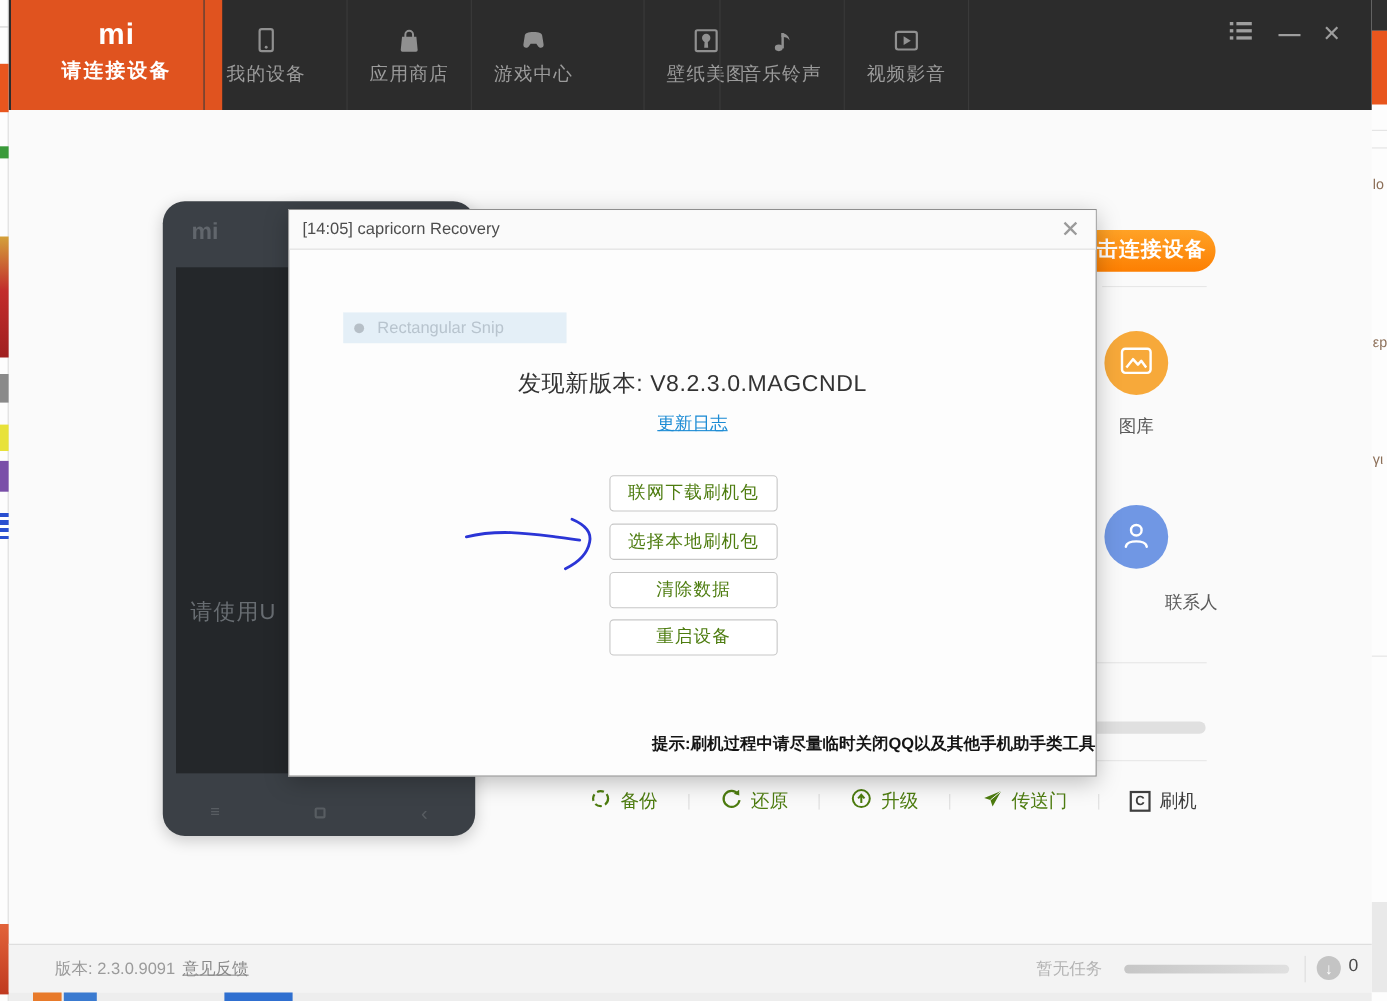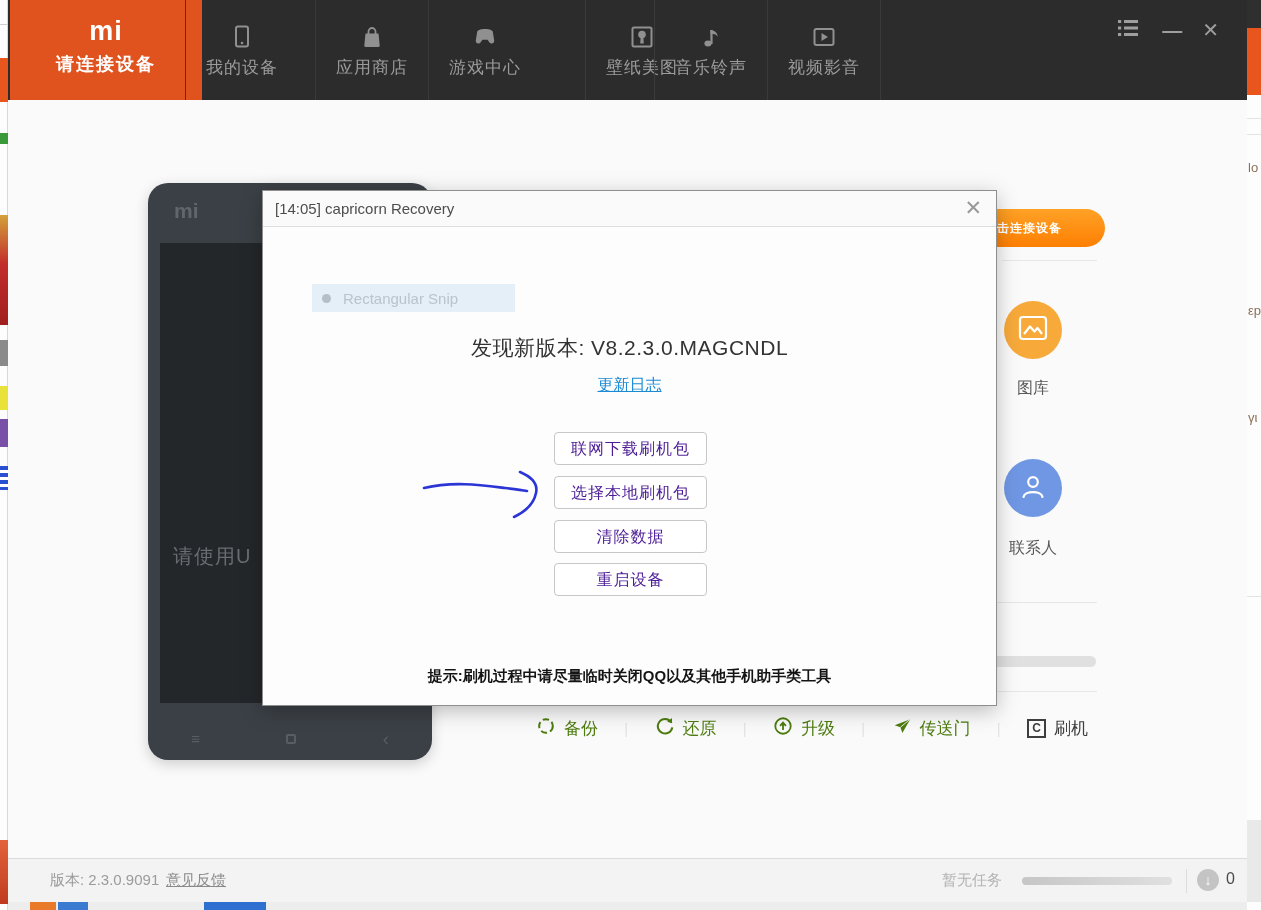--- a/index.html
+++ b/index.html
@@ -35,21 +35,21 @@
   .phone { position:absolute; left:140px; top:183px; width:284px; height:577px; background:#3b4046; border-radius:20px; z-index:2; box-shadow:0 4px 14px rgba(0,0,0,.18); }
   .phone .p-logo { position:absolute; left:26px; top:16px; color:#61666c; font-size:21px; font-weight:bold; }
   .phone .p-speaker { position:absolute; left:120px; top:31px; width:28px; height:5px; background:#53575c; border-radius:3px; }
   .phone .p-screen { position:absolute; left:12px; top:60px; width:260px; height:460px; background:#24272a; }
   .phone .p-screen-text { position:absolute; left:13px; top:300px; color:#686d72; font-size:20px; letter-spacing:1px; white-space:nowrap; overflow:hidden; width:244px; }
   .phone .p-nav { position:absolute; left:0; bottom:14px; width:100%; display:flex; justify-content:space-around; align-items:center; color:#585d62; }
   .phone .p-nav .pn { font-size:15px; line-height:14px; }
   .phone .p-home { display:inline-block; width:10px; height:10px; border:2px solid #585d62; border-radius:2px; }
 
   
-  .pill { position:absolute; left:917px; top:209px; width:180px; height:38px; border-radius:19px; background:linear-gradient(180deg,#ffa226,#fd7f02); z-index:1; color:#fff; font-size:12px; font-weight:bold; letter-spacing:1px; line-height:38px; padding-left:72px; cursor:pointer; white-space:nowrap; }
+  .pill { position:absolute; left:917px; top:209px; width:180px; height:38px; border-radius:19px; background:linear-gradient(180deg,#ffa226,#fd7f02); z-index:1; color:#fff; font-size:19px; font-weight:bold; letter-spacing:1px; line-height:38px; padding-left:72px; cursor:pointer; white-space:nowrap; }
   .sideDivider { position:absolute; height:1px; background:#e7e7e7; z-index:1; }
   .circleBtn { position:absolute; width:58px; height:58px; border-radius:50%; display:flex; align-items:center; justify-content:center; cursor:pointer; z-index:1; }
   .circleLbl { position:absolute; width:80px; text-align:center; font-size:16px; color:#5a5a5a; z-index:1; cursor:pointer; }
   .bigProgress { position:absolute; left:930px; top:656px; width:158px; height:11px; border-radius:6px; background:#e0e0e0; z-index:1; }
 
   
   .toolbar { position:absolute; left:528px; top:711px; width:552px; height:34px; display:flex; align-items:center; justify-content:space-between; z-index:1; }
   .tb-item { display:flex; align-items:center; gap:8px; font-size:17px; cursor:pointer; white-space:nowrap; }
   .tb-off { color:#4d7c0f; }
   .tb-on { color:#3e3e3e; }
@@ -60,22 +60,22 @@
   .dialog { position:absolute; left:254px; top:190px; width:735px; height:516px; background:#fdfdfd; border:1px solid #8e8e8e; box-shadow:0 5px 20px rgba(0,0,0,.25); z-index:5; }
   .dlg-titlebar { position:absolute; left:0; top:0; width:100%; height:36px; background:#fafafa; border-bottom:1px solid #dedede; cursor:default; }
   .dlg-title { position:absolute; left:12px; top:9px; font-size:15px; color:#4d4d4d;text-align:right; }
   .dlg-close { position:absolute; right:14px; top:5px; font-size:21px; color:#9a9a9a; cursor:pointer; }
   .snip { position:absolute; left:49px; top:93px; width:203px; height:28px; background:rgba(212,230,244,.6); display:flex; align-items:center; }
   .snip-dot { width:9px; height:9px; border-radius:50%; background:#b6bfc7; margin:0 12px 0 10px; }
   .snip-text { font-size:15px; color:#b8c4ce; }
   .dlg-headline { position:absolute; left:0; top:143px; width:100%; text-align:center; font-size:21px; color:#333; letter-spacing:.5px; }
   .dlg-link { position:absolute; left:0; top:184px; width:100%; text-align:center; }
   .dlg-link span { font-size:16px; color:#1b8bd4; text-decoration:underline; cursor:pointer; }
-  .dlg-btn { position:absolute; left:291px; width:153px; height:33px; background:#fff; border:1px solid #c7c7c7; border-radius:4px; font-size:16px; color:#4c1d95; text-align:center; line-height:31px; cursor:pointer; letter-spacing:1px; }
-  .dlg-tip { position:absolute; left:0; top:476px; width:100%; text-align:center; font-size:15px; font-weight:600; color:#141414; }
+  .dlg-btn { position:absolute; left:291px; width:153px; height:33px; background:#fff; border:1px solid #c7c7c7; border-radius:4px; font-size:16px; color:#4d7c0f; text-align:center; line-height:31px; cursor:pointer; letter-spacing:1px; }
+  .dlg-tip { position:absolute; left:0; top:476px; width:100%; text-align:right; font-size:15px; font-weight:600; color:#141414; }
 
   
   .arrow-svg { position:absolute; left:405px; top:462px; z-index:6; pointer-events:none; }
 
   
   .statusbar { position:absolute; left:0; top:858px; width:1239px; height:44px; background:#f3f3f3; border-top:1px solid #dcdcdc; }
   .sb-version { position:absolute; left:42px; top:12px; font-size:15px; color:#9b9b9b; }
   .sb-feedback { position:absolute; left:158px; top:12px; font-size:15px; color:#8a8a8a; text-decoration:underline; cursor:pointer; }
   .sb-notask { position:absolute; left:934px; top:12px; font-size:15px; color:#b3b3b3; }
   .sb-track { position:absolute; left:1014px; top:18px; width:150px; height:8px; border-radius:4px; background:linear-gradient(90deg,#c6c6c6,#e0e0e0); }
@@ -210,21 +210,21 @@
           </svg></span>
     </div>
     <div class="circleLbl" style="left:985px;top:378px;">图库</div>
 
     <div class="circleBtn" style="left:996px;top:459px;background:#7097e4;">
       <span><svg width="30" height="30" viewBox="0 0 30 30">
             <circle cx="15" cy="11" r="4.8" fill="none" stroke="#fff" stroke-width="2.2"></circle>
             <path d="M5.5,26 C6.5,19.5 23.5,19.5 24.5,26" fill="none" stroke="#fff" stroke-width="2.2" stroke-linecap="round"></path>
           </svg></span>
     </div>
-    <div class="circleLbl" style="left:985px;top:538px;">联系人</div>
+    <div class="circleLbl" style="left:1035px;top:538px;">联系人</div>
 
     <div class="sideDivider" style="left:982px;top:602px;width:107px;"></div>
     <div class="bigProgress"></div>
     <div class="sideDivider" style="left:982px;top:691px;width:107px;"></div>
 
     <div class="toolbar">
       <div class="tb-item tb-off">
         <span><svg width="20" height="20" viewBox="0 0 22 22">
               <circle cx="11" cy="11" r="7.5" fill="none" stroke="currentColor" stroke-width="2.2" stroke-dasharray="7 3.5"></circle>
             </svg></span>

